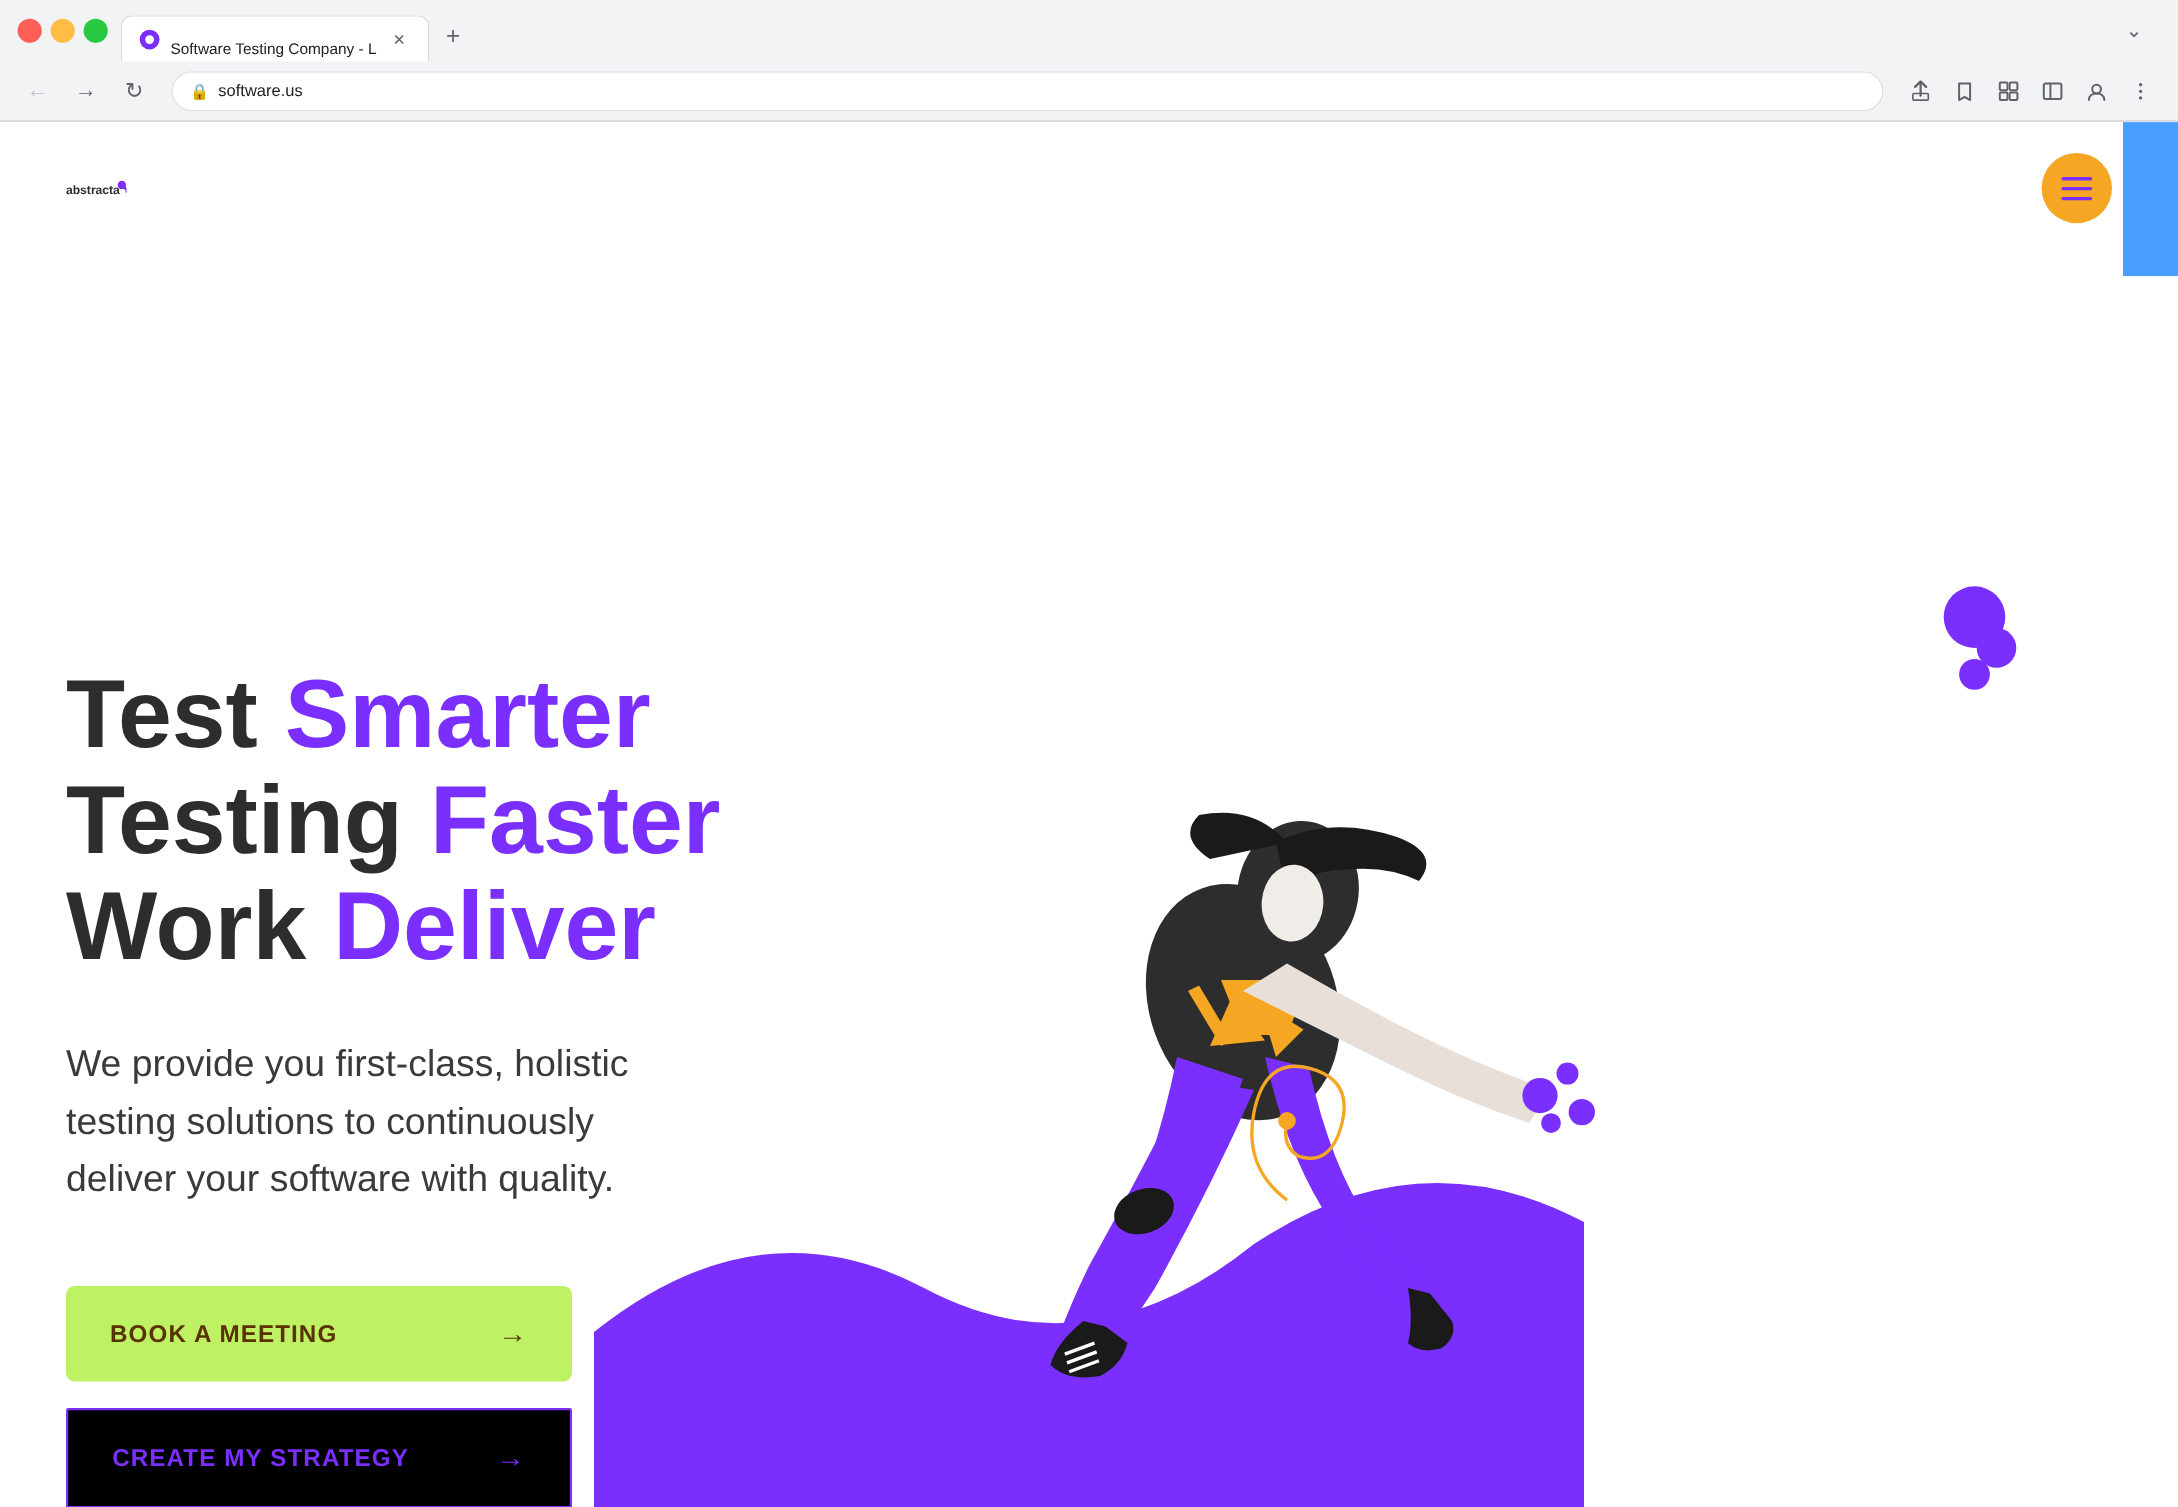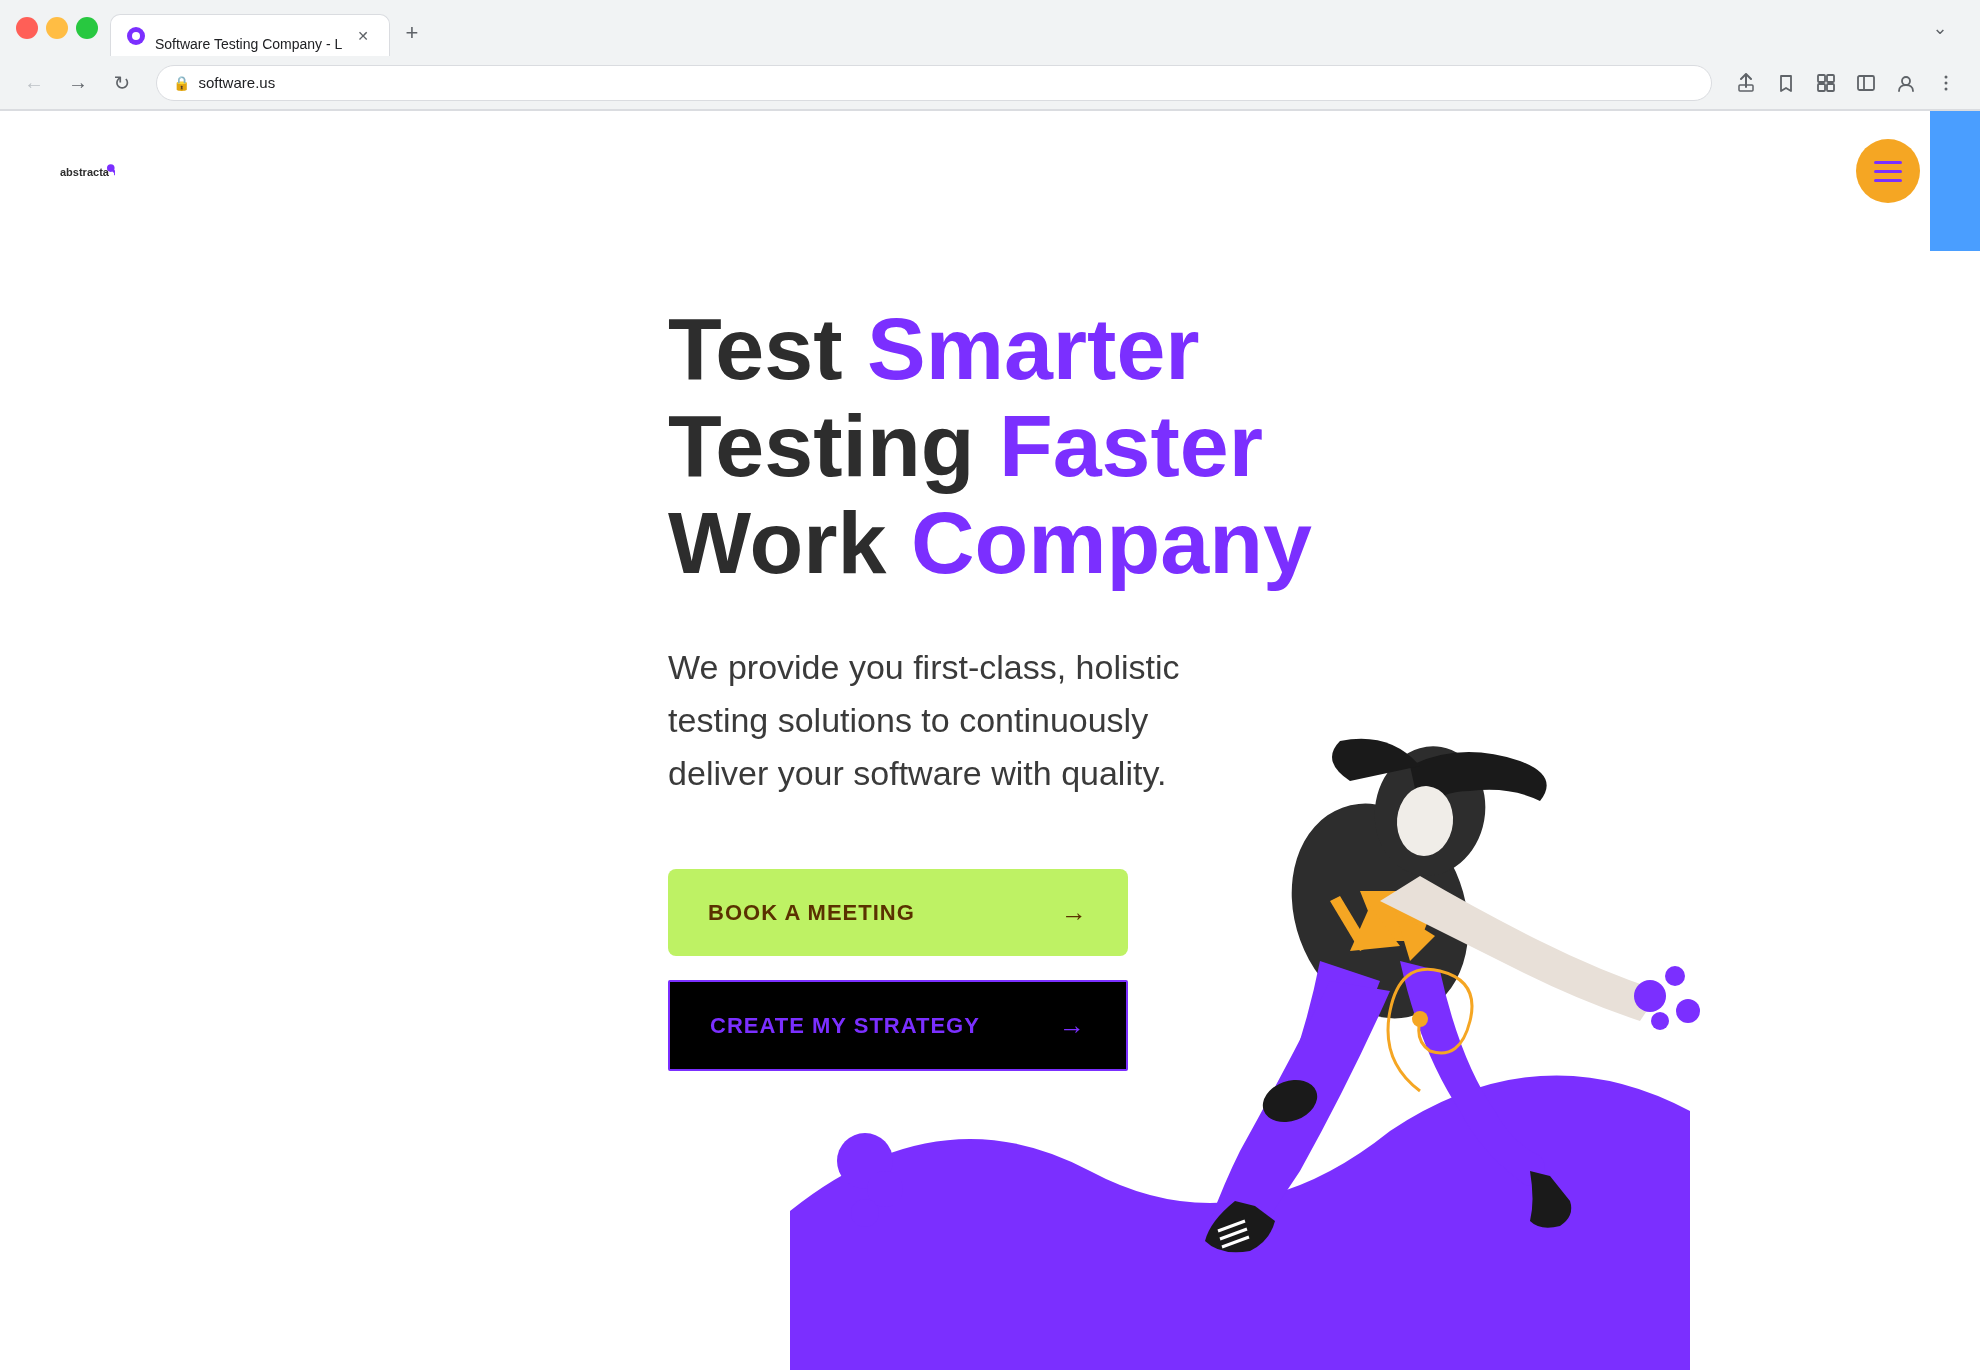--- a/index.html
+++ b/index.html
@@ -271,23 +271,22 @@
     }
 
     
     .hero-section {
       position: absolute;
       top: 100px;
       left: 0;
       right: 0;
       bottom: 0;
       display: flex;
-      align-items: center;
+      align-items: flex-end;
       padding: 60px 60px 0 60px;
-      flex-direction: column;
     }
 
     .hero-left {
       flex: 0 0 680px;
       padding-top: 30px;
     }
 
     .hero-headline {
       font-size: 88px;
       font-weight: 800;
@@ -503,21 +502,21 @@
   <section class="hero-section">
     <div class="hero-left">
       <div class="hero-headline">
         <div>
           <span>Test </span><span class="purple">Smarter</span>
         </div>
         <div>
           <span>Testing </span><span class="purple">Faster</span>
         </div>
         <div>
-          <span>Work </span><span class="purple">Company</span>
+          <span>Work </span><span class="purple">Deliver</span>
         </div>
       </div>
 
       <p class="hero-description">We provide you first-class, holistic testing solutions to continuously deliver your software with quality.</p>
 
       <div class="cta-buttons">
         <button class="btn-primary">
           <span>BOOK A MEETING</span>
           <span class="arrow">→</span>
         </button>

